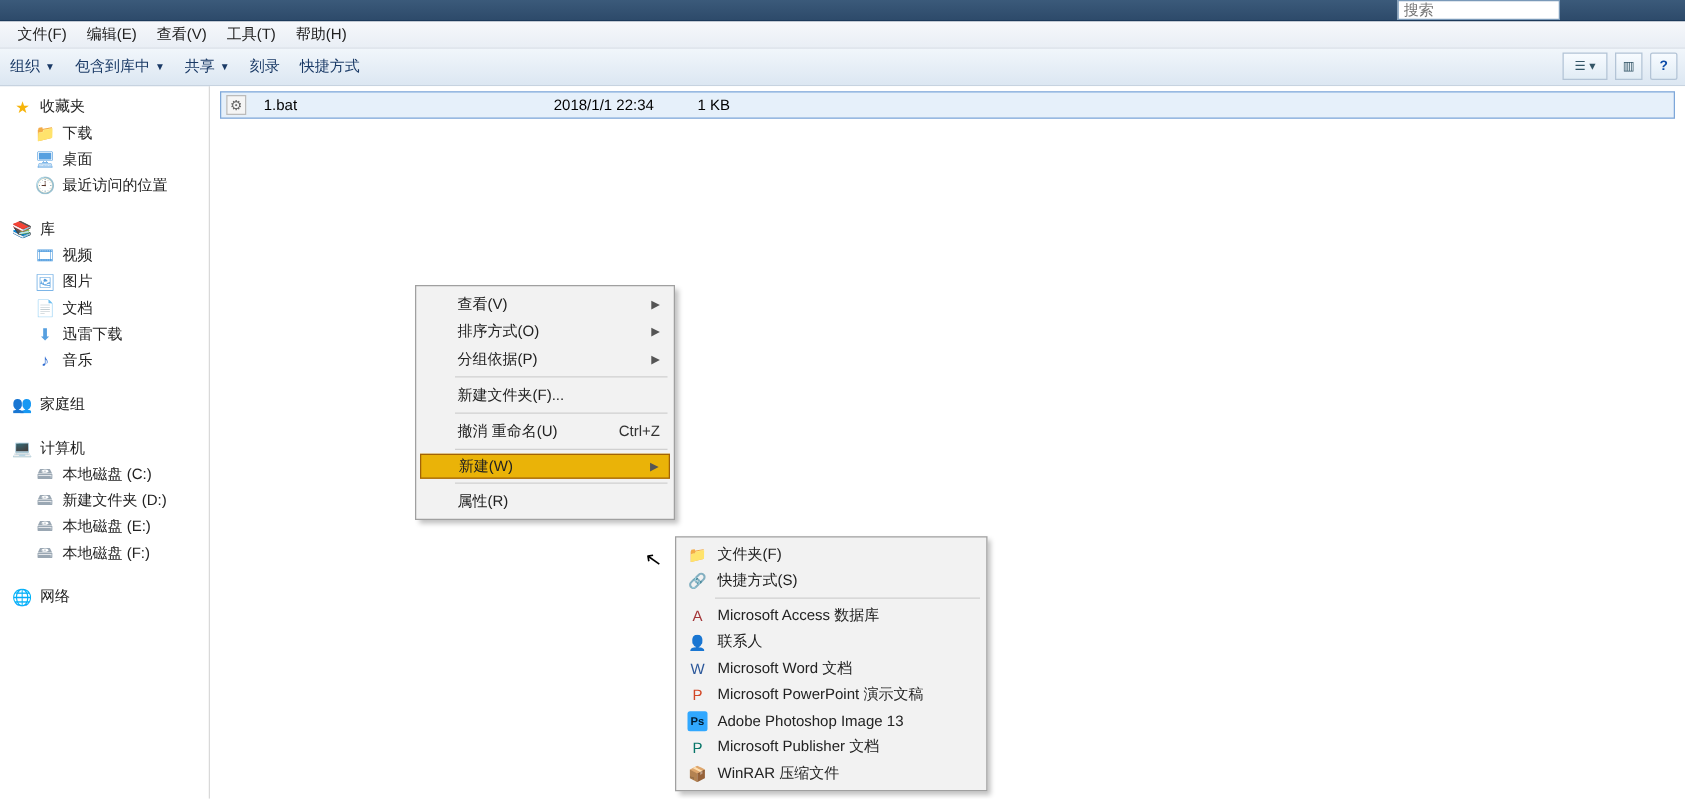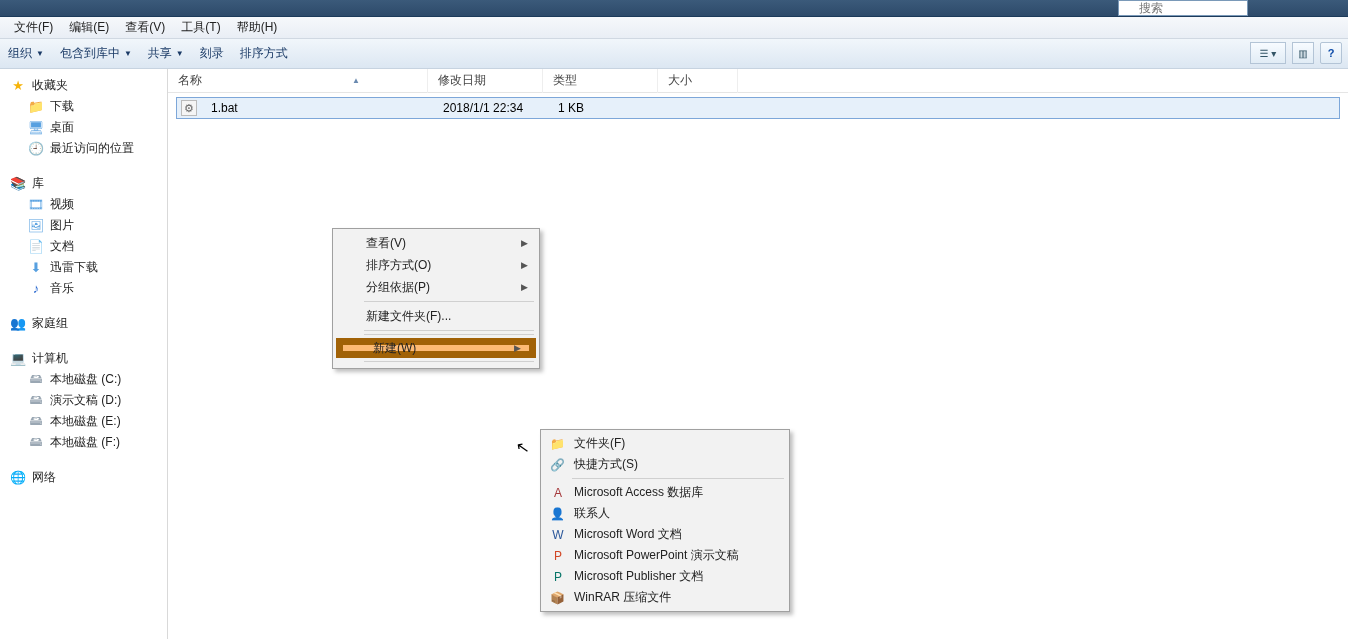--- a/index.html
+++ b/index.html
@@ -1,18 +1,18 @@
 <!DOCTYPE html>
 <html><head>
 <meta charset="utf-8">
 <style>
 *{margin:0;padding:0;box-sizing:border-box;font-family:"Microsoft YaHei","Segoe UI",Tahoma,sans-serif;font-size:12px;}
 body{width:1348px;height:639px;background:#fff;overflow:hidden;position:relative;}
 .title-bar{height:17px;background:linear-gradient(#3b5a7a,#2d4a6a);border-bottom:1px solid #1c3a5a;position:relative;}
-.search-box{position:absolute;right:100px;top:0;width:130px;height:16px;background:#fff;border:1px solid #7a99b8;display:flex;align-items:center;padding:0 20px;font-size:11px;color:#777;}
+.search-box{position:absolute;right:100px;top:0;width:130px;height:16px;background:#fff;border:1px solid #7a99b8;display:flex;align-items:center;padding:0 4px;font-size:11px;color:#777;}
 .menu-bar{height:22px;background:linear-gradient(#f6f8fb,#e9eef5);border-bottom:1px solid #d0d8e2;display:flex;align-items:center;padding:0 6px;}
 .menu-item{padding:0 8px;height:22px;display:flex;align-items:center;color:#222;}
 .toolbar{height:30px;background:linear-gradient(#f1f6fb,#dce7f2);border-bottom:1px solid #c7d3e0;display:flex;align-items:center;padding:0 8px;gap:16px;position:relative;}
 .tool-item{color:#1a3a66;display:flex;align-items:center;gap:4px;}
 .tool-item .drop{font-size:8px;color:#1a3a66;}
 .tool-right{position:absolute;right:6px;top:3px;display:flex;gap:6px;align-items:center;}
 .tool-right .vbox{width:36px;height:22px;border:1px solid #b3c4d6;background:linear-gradient(#f7fbff,#e1ecf5);display:flex;align-items:center;justify-content:center;font-size:10px;color:#356;}
 .tool-right .qbox{width:22px;height:22px;border:1px solid #b3c4d6;background:linear-gradient(#f7fbff,#e1ecf5);display:flex;align-items:center;justify-content:center;font-size:11px;font-weight:bold;color:#0a4aa8;border-radius:2px;}
 .main{display:flex;height:calc(100% - 69px);}
 .sidebar{width:168px;background:#fff;border-right:1px solid #d9d9d9;padding:6px 0 0 0;overflow:hidden;}
@@ -33,21 +33,21 @@
 .col-head .sort{font-size:8px;color:#6a8ab0;margin-left:150px;}
 .row{height:22px;display:flex;align-items:center;margin:4px 8px;border:1px solid #7da7d9;background:#e6f0fa;}
 .row .cell{padding:0 10px;}
 .row .fico{width:16px;height:16px;margin:0 4px 0 4px;display:flex;align-items:center;justify-content:center;font-size:11px;color:#666;border:1px solid #bbb;background:#f5f5f5;}
 .ctx-menu{position:absolute;left:332px;top:228px;width:208px;background:#f2f2f2;border:1px solid #a0a0a0;box-shadow:3px 3px 4px rgba(0,0,0,.25);padding:3px;}
 .ctx-menu .mrow{height:22px;display:flex;align-items:center;padding:0 24px 0 30px;color:#222;position:relative;}
 .ctx-menu .mrow.disabled{color:#9a9a9a;}
 .ctx-menu .mrow .arrow{position:absolute;right:8px;font-size:9px;color:#555;}
 .ctx-menu .mrow .short{position:absolute;right:8px;color:#333;}
 .ctx-menu .sep{height:1px;background:#d0d0d0;margin:3px 2px 3px 28px;}
-.ctx-menu .mrow.hl{background:#fdba74;border:7px solid #a16207;height:20px;margin:0;}
+.ctx-menu .mrow.hl{background:#eab308;border:1px solid #a16207;height:20px;margin:0;}
 .sub-menu{position:absolute;left:540px;top:429px;width:250px;background:#f2f2f2;border:1px solid #a0a0a0;box-shadow:3px 3px 4px rgba(0,0,0,.25);padding:3px;}
 .sub-menu .mrow{height:21px;display:flex;align-items:center;padding:0 8px 0 30px;color:#222;position:relative;gap:6px;}
 .sub-menu .sep{height:1px;background:#d0d0d0;margin:3px 2px 3px 28px;}
 .sub-menu .mico{position:absolute;left:6px;width:16px;height:16px;display:flex;align-items:center;justify-content:center;font-size:12px;}
 .cursor{position:absolute;left:516px;top:438px;font-size:16px;color:#000;pointer-events:none;transform:rotate(-10deg);}
 </style>
 </head>
 <body>
 
 <div class="title-bar">
@@ -71,21 +71,21 @@
     </div>
   <div class="tool-item">
       <span>包含到库中</span>
       <span class="drop">▼</span>
     </div>
   <div class="tool-item">
       <span>共享</span>
       <span class="drop">▼</span>
     </div>
   <div class="tool-item">刻录</div>
-  <div class="tool-item">排序方式</div>
+  <div class="tool-item">快捷方式</div>
   <div class="tool-right">
     <div class="vbox">☰ ▾</div>
     <div class="vbox" style="width:22px">▥</div>
     <div class="qbox">?</div>
   </div>
 </div>
 
 <div class="main">
   <div class="sidebar">
     <div class="side-group">
@@ -142,49 +142,40 @@
       <div class="side-head">
           <span class="ico lib">💻</span>
           <span>计算机</span>
         </div>
       <div class="side-item">
           <span class="ico drive">🖴</span>
           <span>本地磁盘 (C:)</span>
         </div>
       <div class="side-item">
           <span class="ico drive">🖴</span>
-          <span>演示文稿 (D:)</span>
+          <span>新建文件夹 (D:)</span>
         </div>
       <div class="side-item">
           <span class="ico drive">🖴</span>
           <span>本地磁盘 (E:)</span>
         </div>
       <div class="side-item">
           <span class="ico drive">🖴</span>
           <span>本地磁盘 (F:)</span>
         </div>
     </div>
     <div class="side-group">
       <div class="side-head">
           <span class="ico net">🌐</span>
           <span>网络</span>
         </div>
     </div>
   </div>
 
   <div class="content">
-    <div class="col-head">
-      <div class="col" style="width:260px">
-          <span>名称</span>
-          <span class="sort">▲</span>
-        </div>
-      <div class="col" style="width:115px">修改日期</div>
-      <div class="col" style="width:115px">类型</div>
-      <div class="col" style="width:80px">大小</div>
-    </div>
     <div class="row">
       <span class="fico">⚙</span>
       <span class="cell" style="width:232px">1.bat</span>
       <span class="cell" style="width:115px">2018/1/1 22:34</span>
       <span class="cell" style="width:70px;text-align:left">1 KB</span>
     </div>
   </div>
 </div>
 
 <div class="ctx-menu">
@@ -196,26 +187,31 @@
       <span>排序方式(O)</span>
       <span class="arrow">▶</span>
     </div>
   <div class="mrow">
       <span>分组依据(P)</span>
       <span class="arrow">▶</span>
     </div>
   <div class="sep"></div>
   <div class="mrow">新建文件夹(F)...</div>
   <div class="sep"></div>
+  <div class="mrow">
+      <span>撤消 重命名(U)</span>
+      <span class="short">Ctrl+Z</span>
+    </div>
   <div class="sep"></div>
   <div class="mrow hl">
       <span>新建(W)</span>
       <span class="arrow">▶</span>
     </div>
   <div class="sep"></div>
+  <div class="mrow">属性(R)</div>
 </div>
 
 <div class="sub-menu">
   <div class="mrow">
       <span class="mico fold">📁</span>
       <span>文件夹(F)</span>
     </div>
   <div class="mrow">
       <span class="mico">🔗</span>
       <span>快捷方式(S)</span>
@@ -231,20 +227,24 @@
     </div>
   <div class="mrow">
       <span class="mico" style="color:#2b579a">W</span>
       <span>Microsoft Word 文档</span>
     </div>
   <div class="mrow">
       <span class="mico" style="color:#d24726">P</span>
       <span>Microsoft PowerPoint 演示文稿</span>
     </div>
   <div class="mrow">
+      <span class="mico" style="color:#001d34;background:#31a8ff;border-radius:2px;font-size:9px;font-weight:bold">Ps</span>
+      <span>Adobe Photoshop Image 13</span>
+    </div>
+  <div class="mrow">
       <span class="mico" style="color:#077568">P</span>
       <span>Microsoft Publisher 文档</span>
     </div>
   <div class="mrow">
       <span class="mico">📦</span>
       <span>WinRAR 压缩文件</span>
     </div>
 </div>
 
 <div class="cursor">↖</div>

